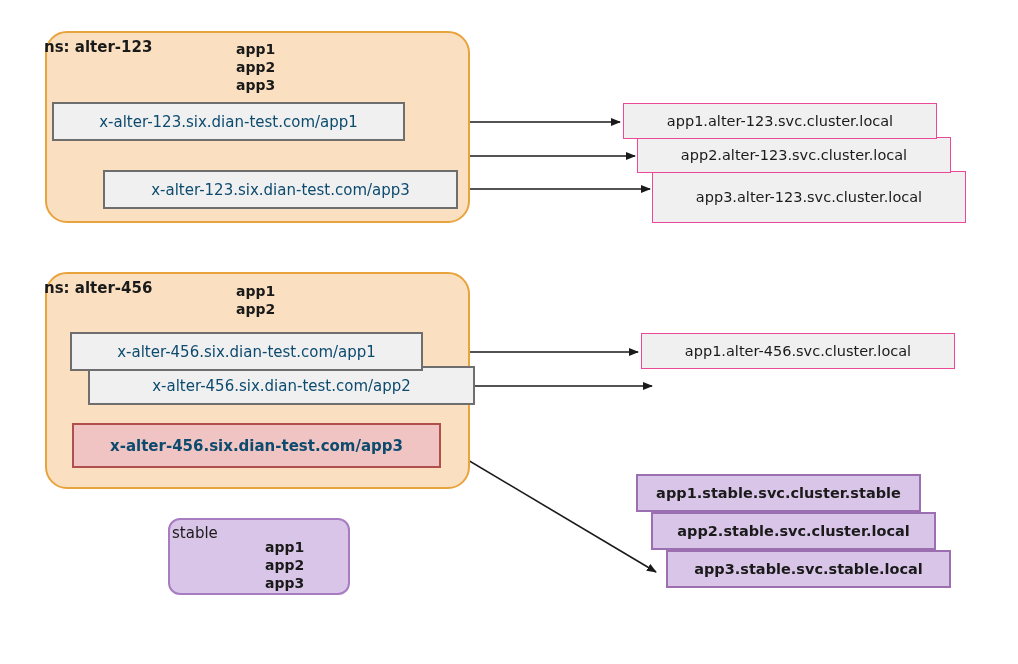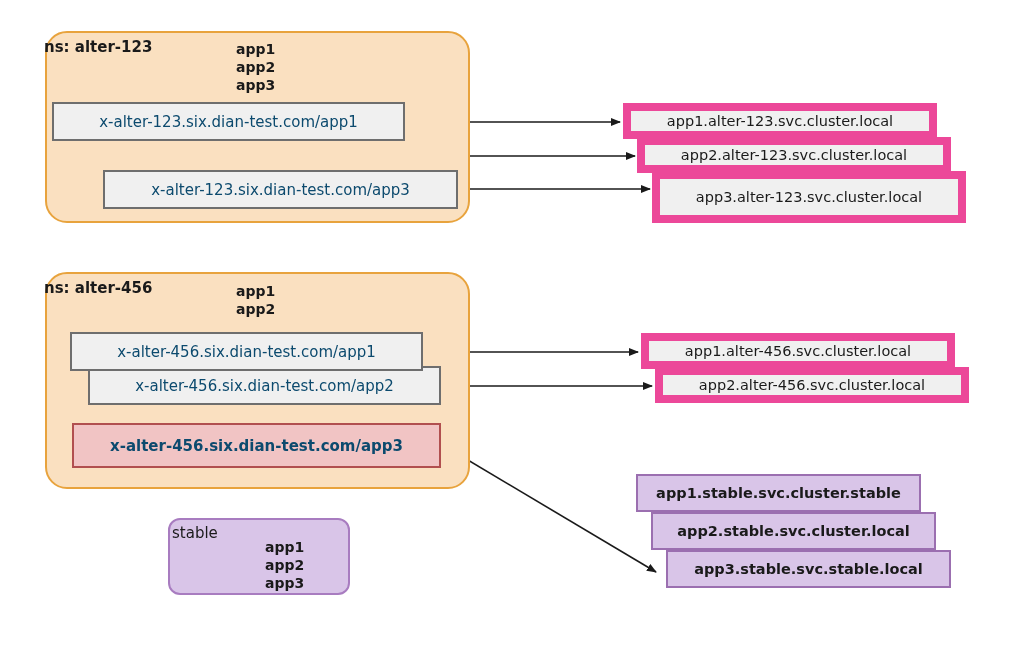--- a/index.html
+++ b/index.html
@@ -59,21 +59,21 @@
   .url-box.alert{
     background:#F1C4C4;
     border:2px solid #B14F4F;
     font-weight:bold;
   }
 
   
   .svc-box{
     position:absolute;
     background:#F0F0F0;
-    border:8px solid #ec4899;
+    border:1px solid #ec4899;
     box-sizing:border-box;
     display:flex;
     align-items:center;
     justify-content:center;
     font-size:14.5px;
     color:#1a1a1a;
     white-space:nowrap;
   }
   .svc-box.stable{
     background:#D9C5E8;
@@ -121,25 +121,24 @@
   <div class="svc-box" style="left:652px;top:171px;width:314px;height:52px;z-index:4;">app3.alter-123.svc.cluster.local</div>
 
   <div class="ns-group" style="left:45px;top:272px;width:425px;height:217px;"></div>
   <div class="ns-label" style="left:44px;top:279px;">ns: alter-456</div>
   <div class="app-list" style="left:236px;top:282px;">
     <div>app1</div>
     <div>app2</div>
   </div>
 
   <div class="url-box" style="left:70px;top:332px;width:353px;height:39px;z-index:6;">x-alter-456.six.dian-test.com/app1</div>
-  <div class="url-box" style="left:88px;top:366px;width:353px;height:39px;z-index:5;">x-alter-456.six.dian-test.com/app2</div>
+  <div class="url-box" style="left:88px;top:366px;width:387px;height:39px;z-index:5;">x-alter-456.six.dian-test.com/app2</div>
   <div class="url-box alert" style="left:72px;top:423px;width:369px;height:45px;z-index:6;">x-alter-456.six.dian-test.com/app3</div>
 
   <div class="svc-box" style="left:641px;top:333px;width:314px;height:36px;z-index:6;">app1.alter-456.svc.cluster.local</div>
-  <div class="svc-box" style="left:655px;top:367px;width:314px;height:36px;z-index:5;">app2.alter-456.svc.cluster.local</div>
 
   <div class="ns-group stable-group" style="left:168px;top:518px;width:182px;height:77px;"></div>
   <div class="ns-label thin" style="left:172px;top:524px;">stable</div>
   <div class="app-list" style="left:265px;top:538px;">
     <div>app1</div>
     <div>app2</div>
     <div>app3</div>
   </div>
 
   <div class="svc-box stable" style="left:636px;top:474px;width:285px;height:38px;z-index:6;">app1.stable.svc.cluster.stable</div>

